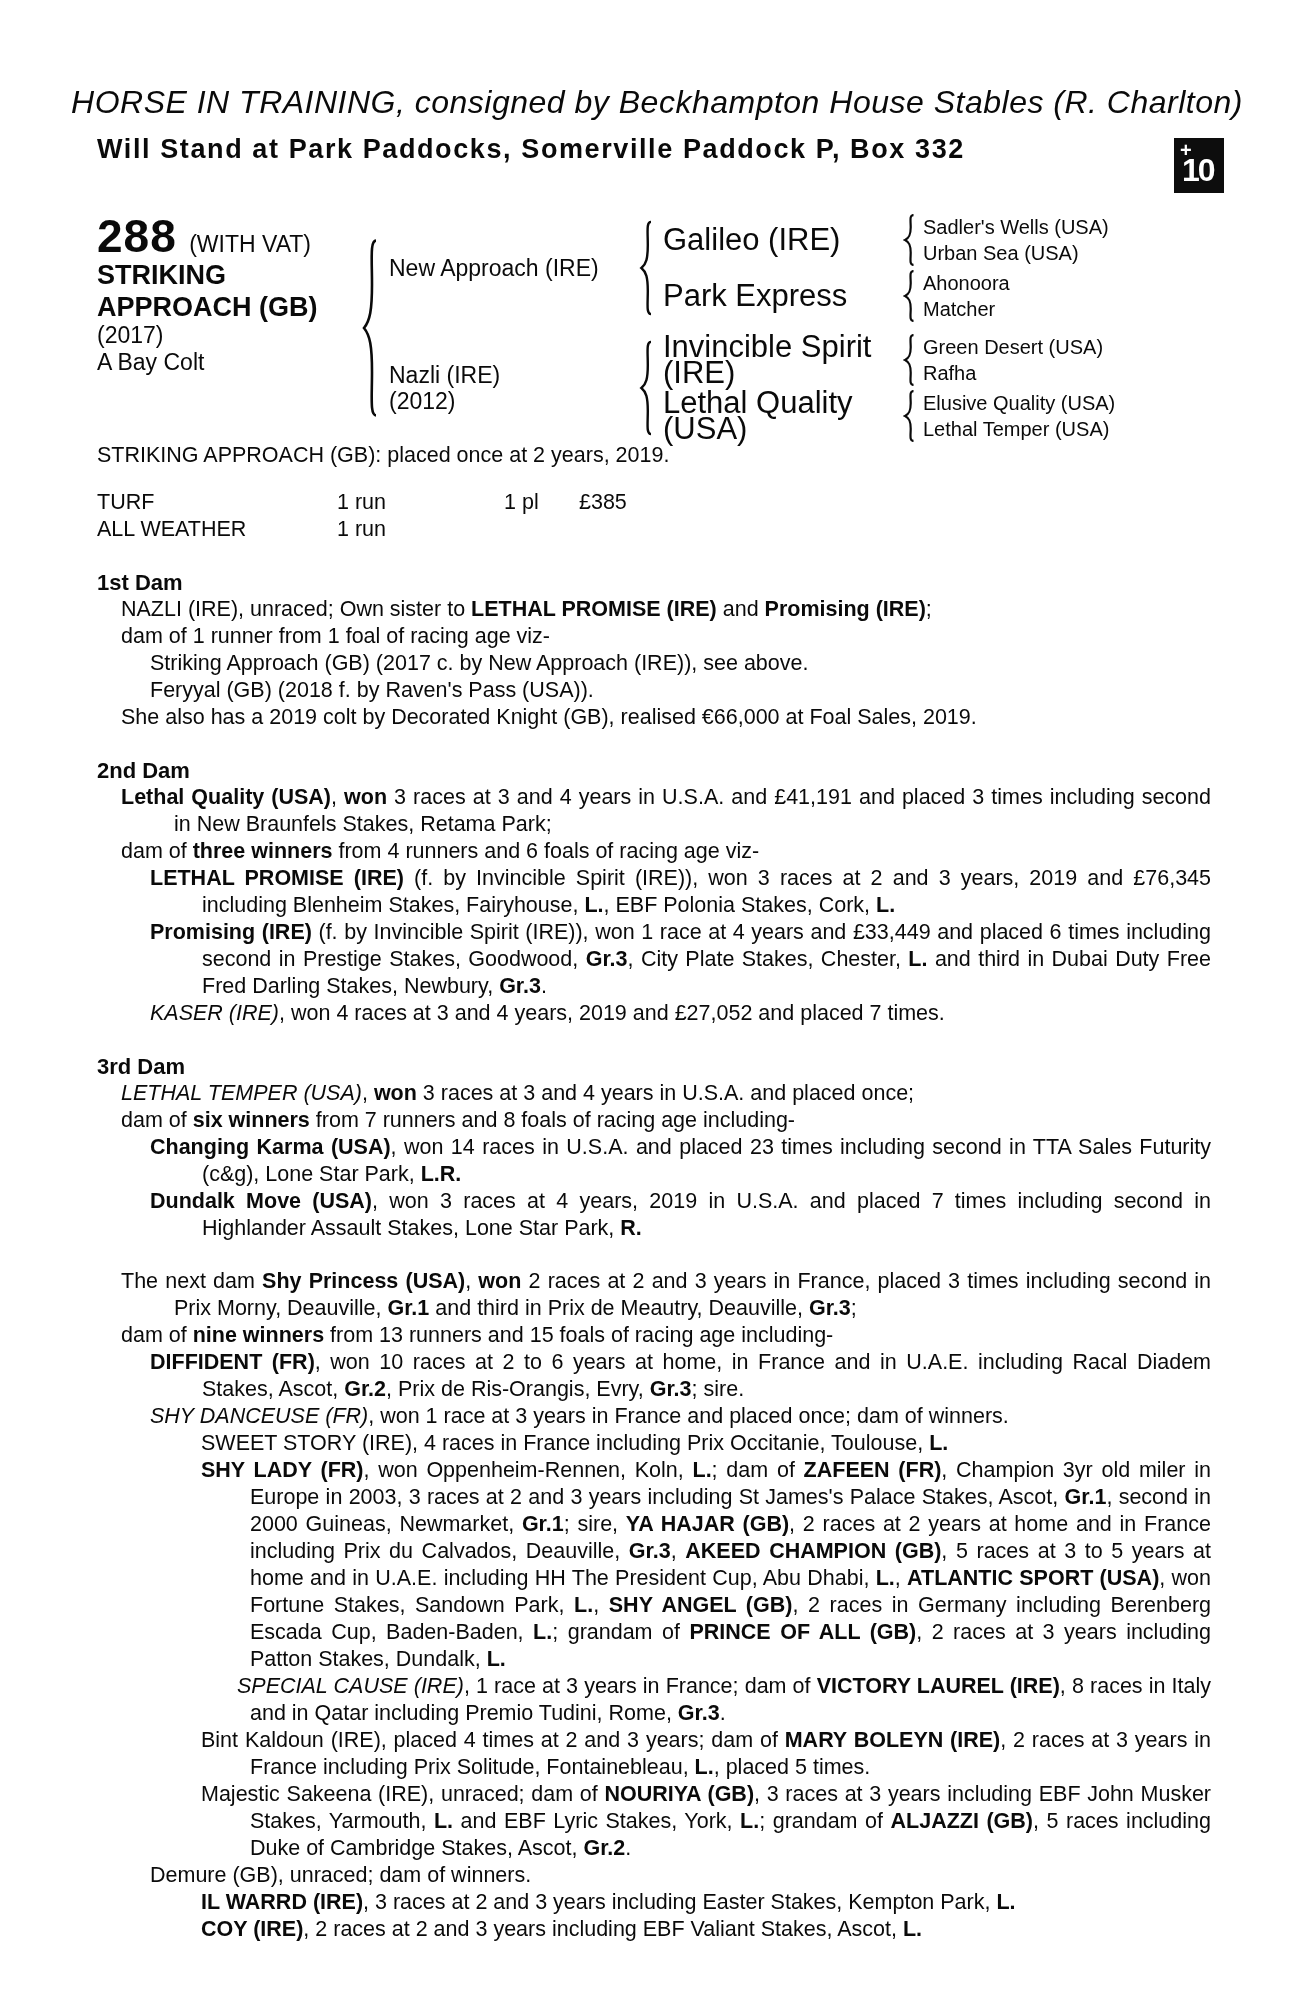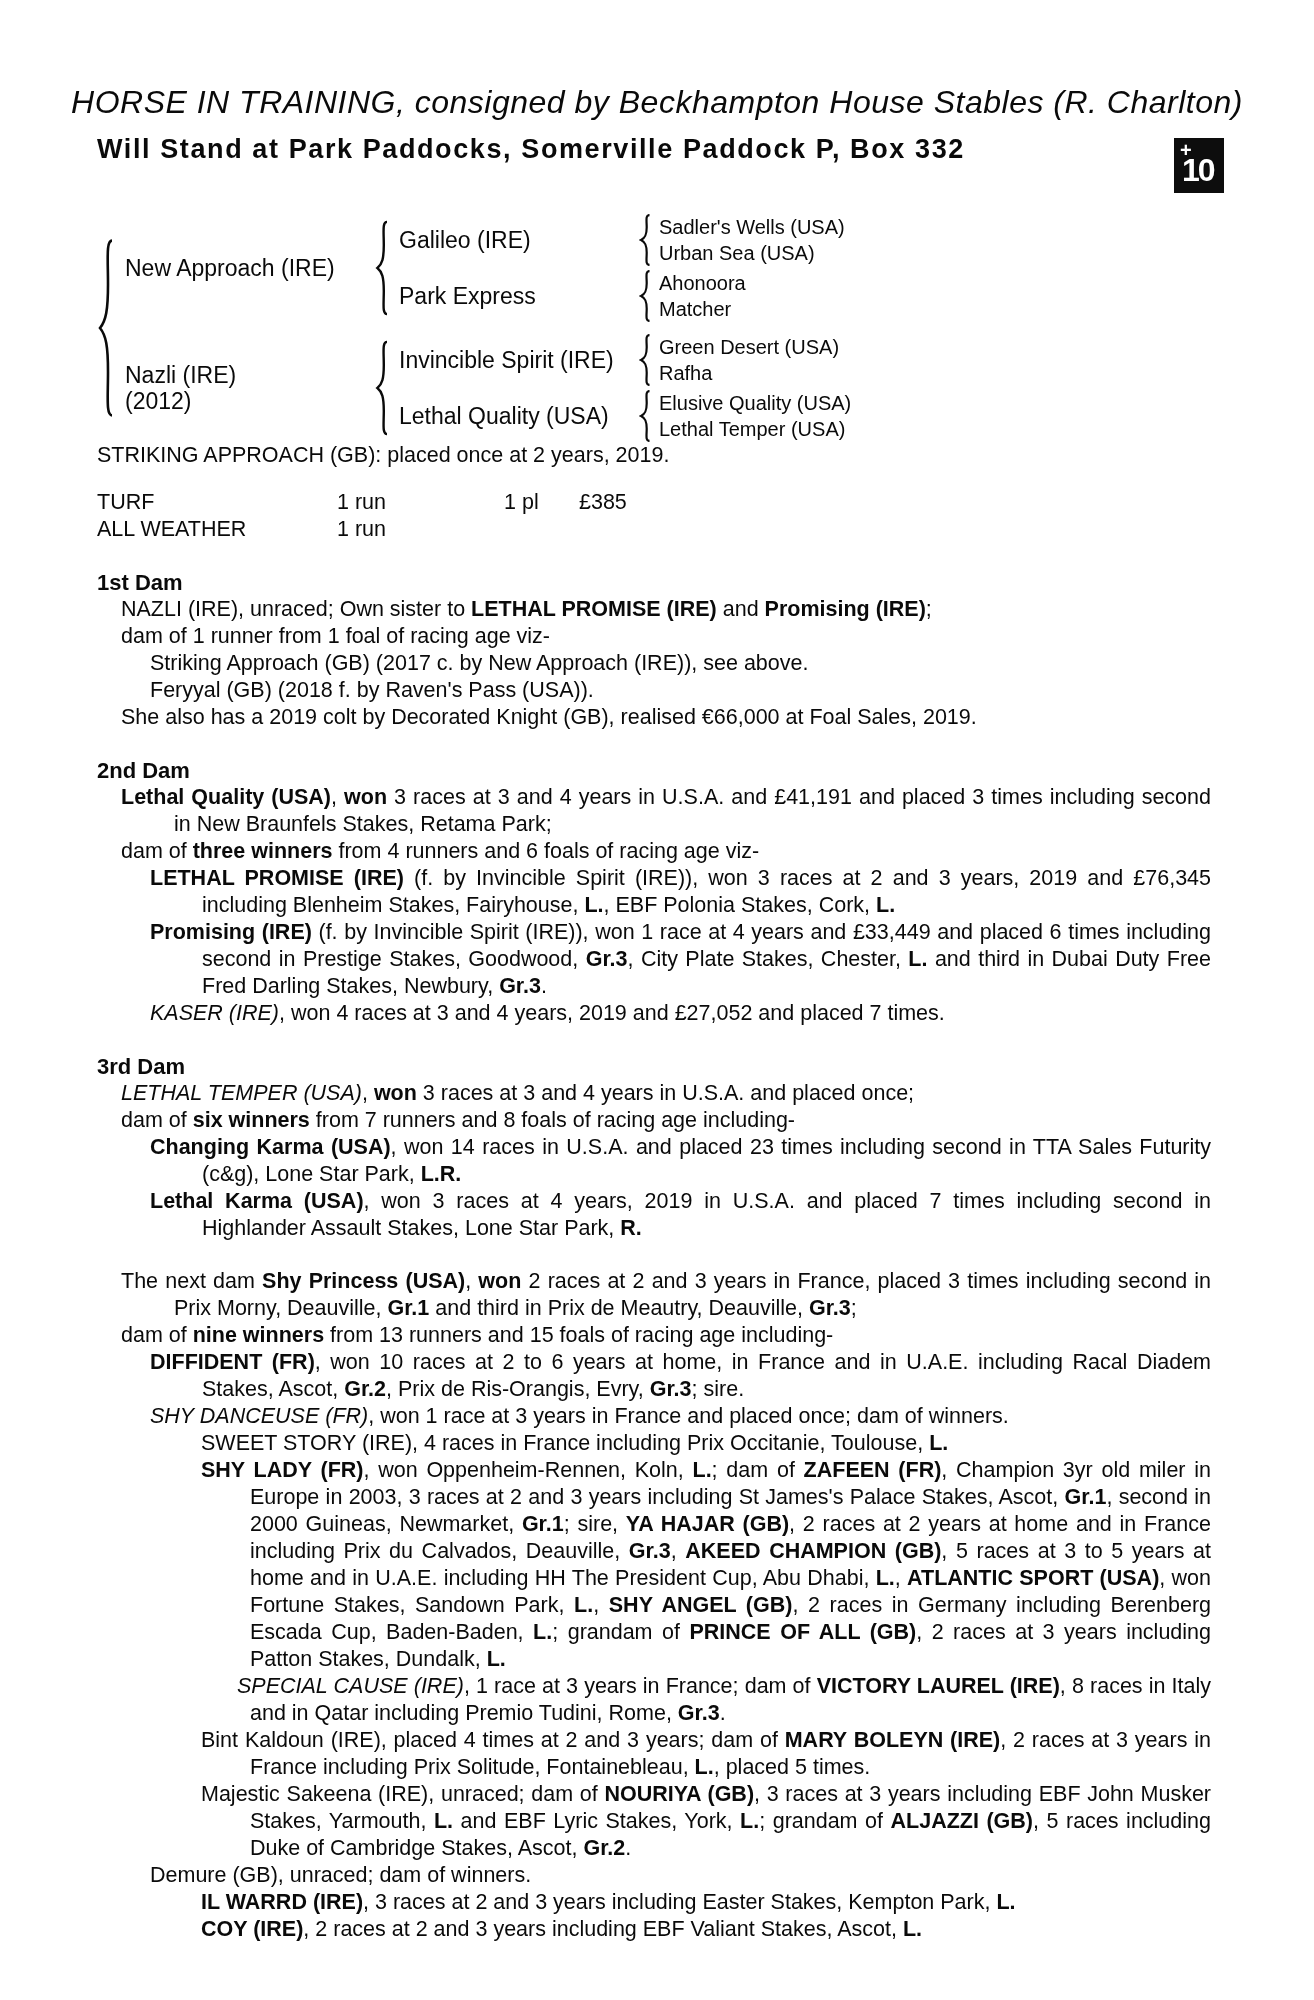--- a/index.html
+++ b/index.html
@@ -29,21 +29,21 @@
   .lotnum{font-size:46px;font-weight:800;letter-spacing:1px;line-height:44px;}
   .vat{font-size:23px;margin-left:8px;}
   .horsename{font-size:27px;font-weight:800;line-height:29px;margin-top:3px;}
   .lot-sub{font-size:23px;line-height:27px;}
   .tree{display:flex;align-items:center;}
   .gen1col{display:flex;flex-direction:column;gap:12px;}
   .parent-row{display:flex;align-items:center;}
   .pname{width:250px;flex:none;font-size:23px;line-height:26px;}
   .gen2col{display:flex;flex-direction:column;gap:4px;}
   .gp-row{display:flex;align-items:center;}
-  .gpname{width:240px;flex:none;font-size:23px;line-height:26px;}
+  .gpname{width:240px;flex:none;font-size:31px;line-height:26px;}
   .ggpcol{display:flex;flex-direction:column;}
   .ggp{font-size:20px;line-height:26px;white-space:nowrap;}
   .brace{flex:none;display:block;}
   .brace-lg{width:20px;height:182px;margin-right:8px;}
   .brace-md{width:16px;height:96px;margin-right:8px;}
   .brace-sm{width:14px;height:52px;margin-right:6px;}
   
   .doc{margin-left:97px;width:1114px;font-size:21.5px;line-height:27px;}
   .summary{margin:28px 0 0 0;text-align:left;}
   .rr-table{margin-top:20px;}
@@ -64,20 +64,30 @@
 <div class="consignor">HORSE IN TRAINING, consigned by Beckhampton House Stables (R. Charlton)</div>
 
 <div class="standline">Will Stand at Park Paddocks, Somerville Paddock P, Box 332</div>
 
 <div class="plus10">
   <span class="plus">+</span>
   <span class="ten">10</span>
 </div>
 
 <div class="pedigree-area">
+  <div class="lot-col">
+    <div class="lotline">
+      <span class="lotnum">288</span>
+      <span class="vat">(WITH VAT)</span>
+    </div>
+    <div class="horsename">STRIKING</div>
+    <div class="horsename">APPROACH (GB)</div>
+    <div class="lot-sub">(2017)</div>
+    <div class="lot-sub">A Bay Colt</div>
+  </div>
 
   <div class="tree">
     <svg class="brace brace-lg" viewBox="0 0 20 100" preserveAspectRatio="none">
         <path d="M15 2 C 9 2, 11 12, 11 26 C 11 40, 9 46, 3 50 C 9 54, 11 60, 11 74 C 11 88, 9 98, 15 98" fill="none" stroke="#0a0a0a" stroke-width="2.6" vector-effect="non-scaling-stroke"></path>
       </svg>
     <div class="gen1col">
 
       <div class="parent-row">
         <div class="pname">New Approach (IRE)</div>
         <svg class="brace brace-md" viewBox="0 0 20 100" preserveAspectRatio="none">
@@ -175,21 +185,21 @@
         <p class="para lvl0">dam of <span style="font-weight: bold;">three winners</span> from 4 runners and 6 foals of racing age viz-</p>
         <p class="para lvl1"><span style="font-weight: bold;">LETHAL PROMISE (IRE)</span> (f. by Invincible Spirit (IRE)), won 3 races at 2 and 3 years, 2019 and £76,345 including Blenheim Stakes, Fairyhouse, <span style="font-weight: bold;">L.</span>, EBF Polonia Stakes, Cork, <span style="font-weight: bold;">L.</span></p>
         <p class="para lvl1"><span style="font-weight: bold;">Promising (IRE)</span> (f. by Invincible Spirit (IRE)), won 1 race at 4 years and £33,449 and placed 6 times including second in Prestige Stakes, Goodwood, <span style="font-weight: bold;">Gr.3</span>, City Plate Stakes, Chester, <span style="font-weight: bold;">L.</span> and third in Dubai Duty Free Fred Darling Stakes, Newbury, <span style="font-weight: bold;">Gr.3</span>.</p>
         <p class="para lvl1"><span style="font-style: italic;">KASER (IRE)</span>, won 4 races at 3 and 4 years, 2019 and £27,052 and placed 7 times.</p>
       </div>
       <div class="section">
         <div class="sec-head">3rd Dam</div>
         <p class="para lvl0"><span style="font-style: italic;">LETHAL TEMPER (USA)</span>, <span style="font-weight: bold;">won</span> 3 races at 3 and 4 years in U.S.A. and placed once;</p>
         <p class="para lvl0">dam of <span style="font-weight: bold;">six winners</span> from 7 runners and 8 foals of racing age including-</p>
         <p class="para lvl1"><span style="font-weight: bold;">Changing Karma (USA)</span>, won 14 races in U.S.A. and placed 23 times including second in TTA Sales Futurity (c&amp;g), Lone Star Park, <span style="font-weight: bold;">L.R.</span></p>
-        <p class="para lvl1"><span style="font-weight: bold;">Lethal Karma (USA)</span>, won 3 races at 4 years, 2019 in U.S.A. and placed 7 times including second in Highlander Assault Stakes, Lone Star Park, <span style="font-weight: bold;">R.</span></p>
+        <p class="para lvl1"><span style="font-weight: bold;">Dundalk Move (USA)</span>, won 3 races at 4 years, 2019 in U.S.A. and placed 7 times including second in Highlander Assault Stakes, Lone Star Park, <span style="font-weight: bold;">R.</span></p>
       </div>
       <div class="section">
         <p class="para lvl0">The next dam <span style="font-weight: bold;">Shy Princess (USA)</span>, <span style="font-weight: bold;">won</span> 2 races at 2 and 3 years in France, placed 3 times including second in Prix Morny, Deauville, <span style="font-weight: bold;">Gr.1</span> and third in Prix de Meautry, Deauville, <span style="font-weight: bold;">Gr.3</span>;</p>
         <p class="para lvl0">dam of <span style="font-weight: bold;">nine winners</span> from 13 runners and 15 foals of racing age including-</p>
         <p class="para lvl1"><span style="font-weight: bold;">DIFFIDENT (FR)</span>, won 10 races at 2 to 6 years at home, in France and in U.A.E. including Racal Diadem Stakes, Ascot, <span style="font-weight: bold;">Gr.2</span>, Prix de Ris-Orangis, Evry, <span style="font-weight: bold;">Gr.3</span>; sire.</p>
         <p class="para lvl1"><span style="font-style: italic;">SHY DANCEUSE (FR)</span>, won 1 race at 3 years in France and placed once; dam of winners.</p>
         <p class="para lvl2"><span style="font-weight: normal;">SWEET STORY (IRE)</span>, 4 races in France including Prix Occitanie, Toulouse, <span style="font-weight: bold;">L.</span></p>
         <p class="para lvl2"><span style="font-weight: bold;">SHY LADY (FR)</span>, won Oppenheim-Rennen, Koln, <span style="font-weight: bold;">L.</span>; dam of <span style="font-weight: bold;">ZAFEEN (FR)</span>, Champion 3yr old miler in Europe in 2003, 3 races at 2 and 3 years including St James's Palace Stakes, Ascot, <span style="font-weight: bold;">Gr.1</span>, second in 2000 Guineas, Newmarket, <span style="font-weight: bold;">Gr.1</span>; sire, <span style="font-weight: bold;">YA HAJAR (GB)</span>, 2 races at 2 years at home and in France including Prix du Calvados, Deauville, <span style="font-weight: bold;">Gr.3</span>, <span style="font-weight: bold;">AKEED CHAMPION (GB)</span>, 5 races at 3 to 5 years at home and in U.A.E. including HH The President Cup, Abu Dhabi, <span style="font-weight: bold;">L.</span>, <span style="font-weight: bold;">ATLANTIC SPORT (USA)</span>, won Fortune Stakes, Sandown Park, <span style="font-weight: bold;">L.</span>, <span style="font-weight: bold;">SHY ANGEL (GB)</span>, 2 races in Germany including Berenberg Escada Cup, Baden-Baden, <span style="font-weight: bold;">L.</span>; grandam of <span style="font-weight: bold;">PRINCE OF ALL (GB)</span>, 2 races at 3 years including Patton Stakes, Dundalk, <span style="font-weight: bold;">L.</span></p>
         <p class="para lvl2"><span style="font-style: italic; margin-left: 36px;">SPECIAL CAUSE (IRE)</span>, 1 race at 3 years in France; dam of <span style="font-weight: bold;">VICTORY LAUREL (IRE)</span>, 8 races in Italy and in Qatar including Premio Tudini, Rome, <span style="font-weight: bold;">Gr.3</span>.</p>
         <p class="para lvl2">Bint Kaldoun (IRE), placed 4 times at 2 and 3 years; dam of <span style="font-weight: bold;">MARY BOLEYN (IRE)</span>, 2 races at 3 years in France including Prix Solitude, Fontainebleau, <span style="font-weight: bold;">L.</span>, placed 5 times.</p>

